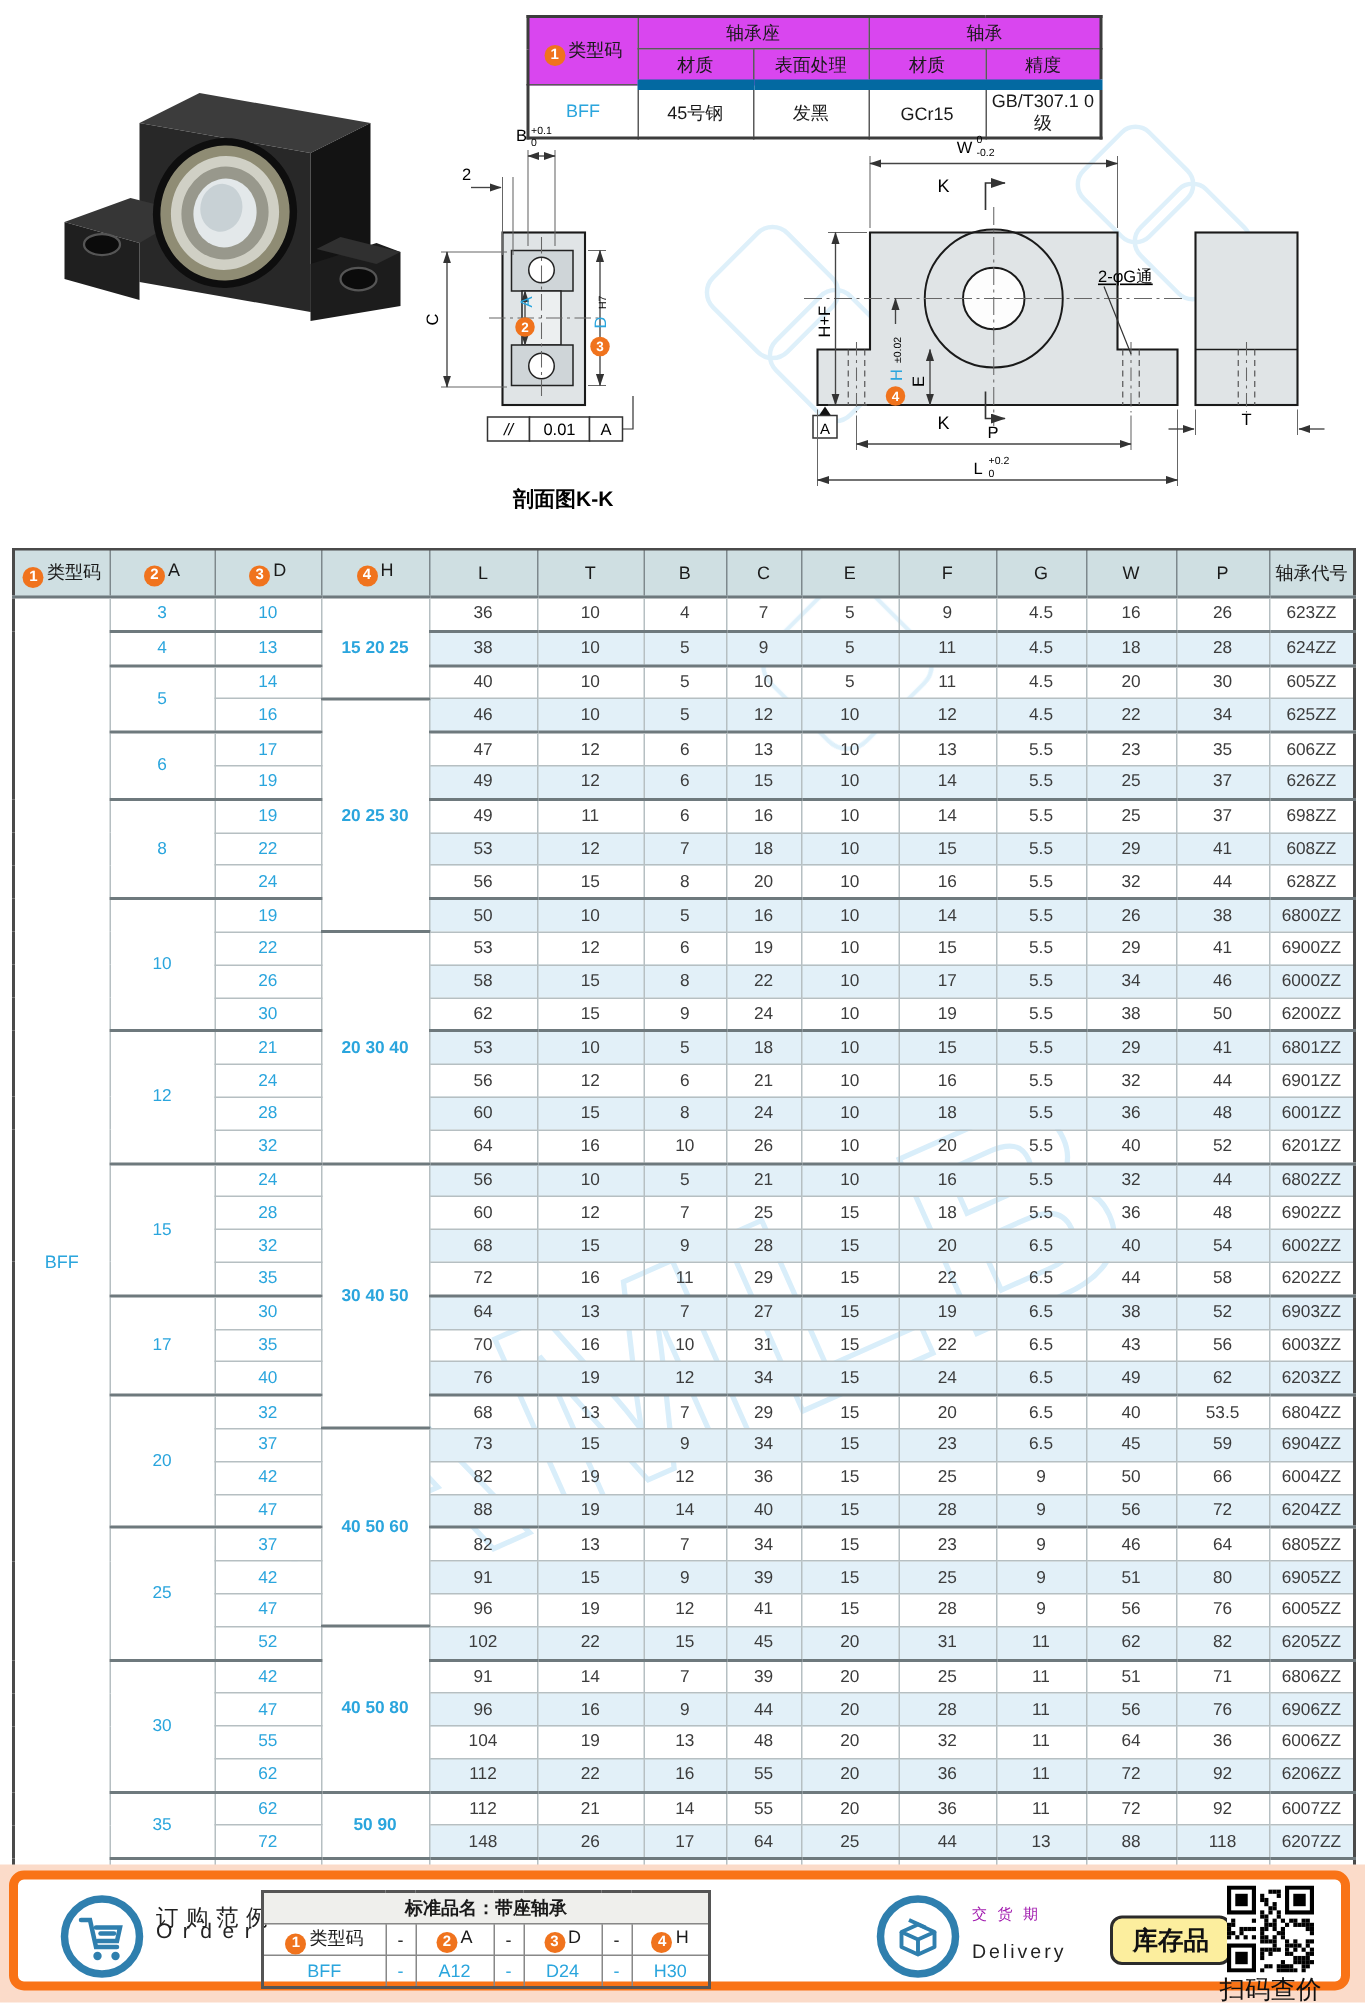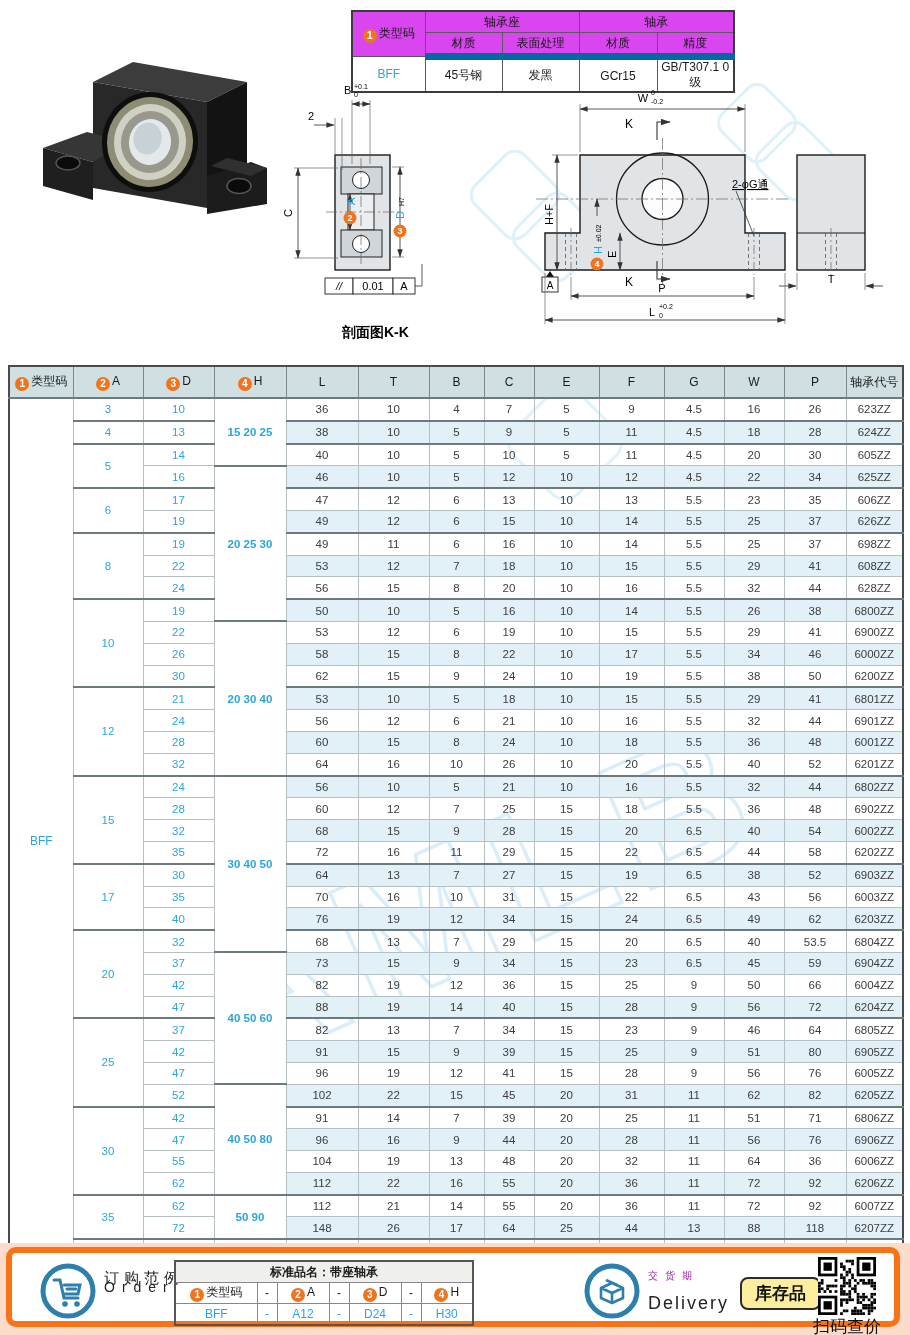--- a/index.html
+++ b/index.html
@@ -32,21 +32,21 @@
   .band{position:absolute;left:0;top:1243px;width:910px;height:92px;background:#fbdbc9;}
   .card{position:absolute;left:6px;top:4px;width:894px;height:80px;background:#fff;
         border:6px solid #f97316;border-radius:10px;box-sizing:border-box;}
   .order-title-cn{position:absolute;left:92px;top:16px;font-size:15px;letter-spacing:5px;color:#222;}
   .order-title-en{position:absolute;left:92px;top:26px;font-size:14px;letter-spacing:7px;color:#222;}
   .order-table{position:absolute;left:162px;top:7px;width:300px;border-collapse:collapse;table-layout:fixed;
         font-size:12px;border:2px solid #555;padding-left:16px;}
   .order-table td{border:1px solid #888;text-align:center;height:20px;padding:0;}
   .order-table tr.title td{background:#efefec;font-weight:600;}
   .deliv-title-cn{position:absolute;left:636px;top:16px;font-size:10px;letter-spacing:7px;color:#a21caf;}
-  .deliv-title-en{position:absolute;left:636px;top:40px;font-size:18px;letter-spacing:2px;color:#222;}
+  .deliv-title-en{position:absolute;left:636px;top:40px;font-size:13px;letter-spacing:2px;color:#222;}
   .icon-circle{position:absolute;width:56px;height:56px;}
   .badge{position:absolute;left:728px;top:24px;background:#fcee9e;border:2px solid #2b2b2b;border-radius:8px;
         padding:3px 13px;font-size:17px;font-weight:700;color:#111;}
   .qr{position:absolute;left:806px;top:4px;width:58px;height:58px;}
   .qr-cap{position:absolute;left:796px;top:62px;width:78px;text-align:center;font-size:17px;color:#111;}
   text{font-family:"Liberation Sans","DejaVu Sans",sans-serif;}
 </style>
 </head>
 <body>
 

